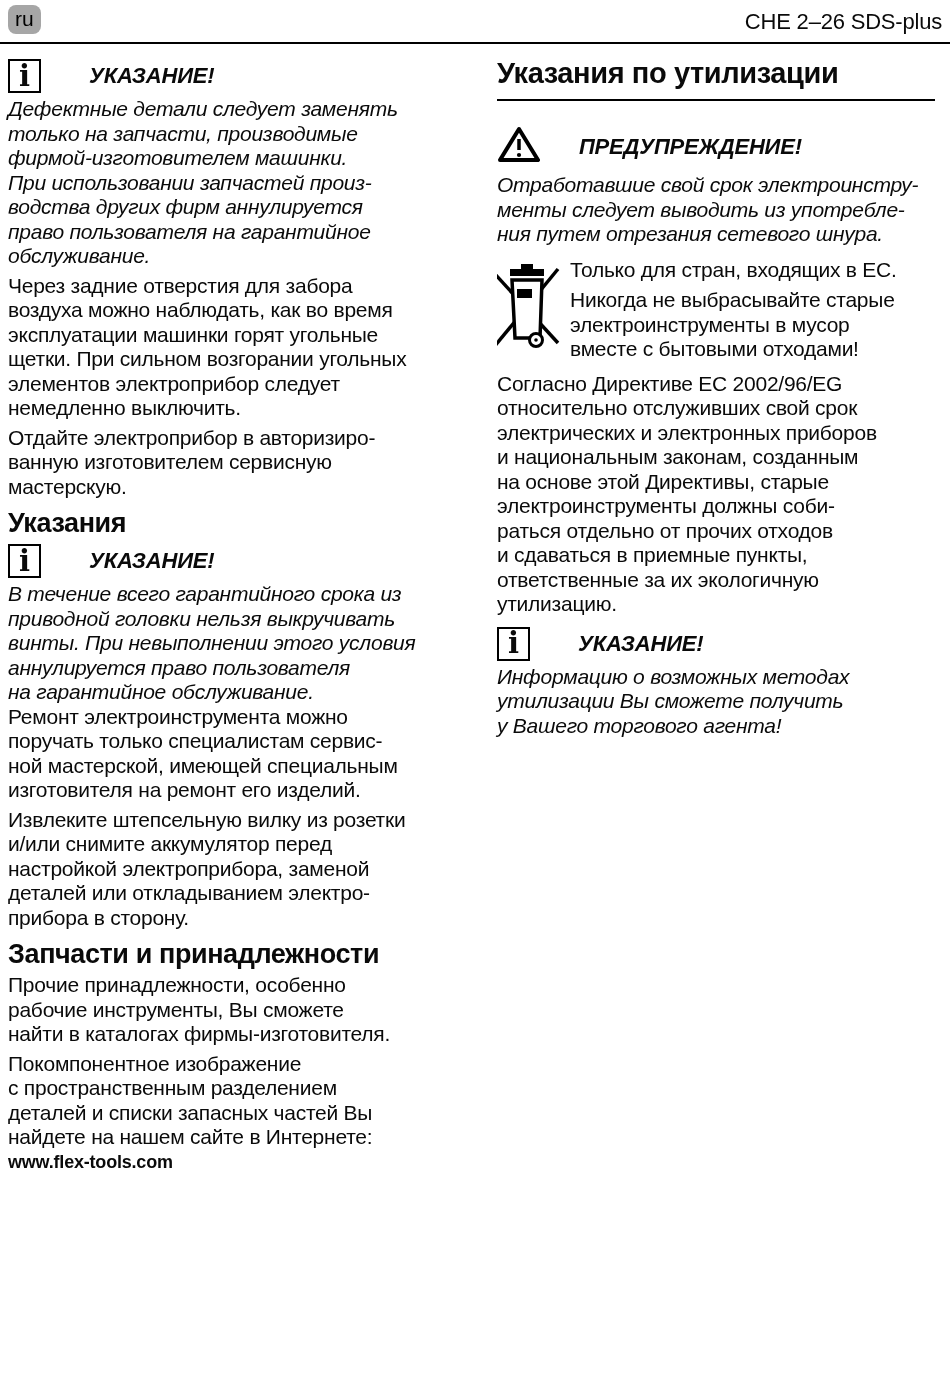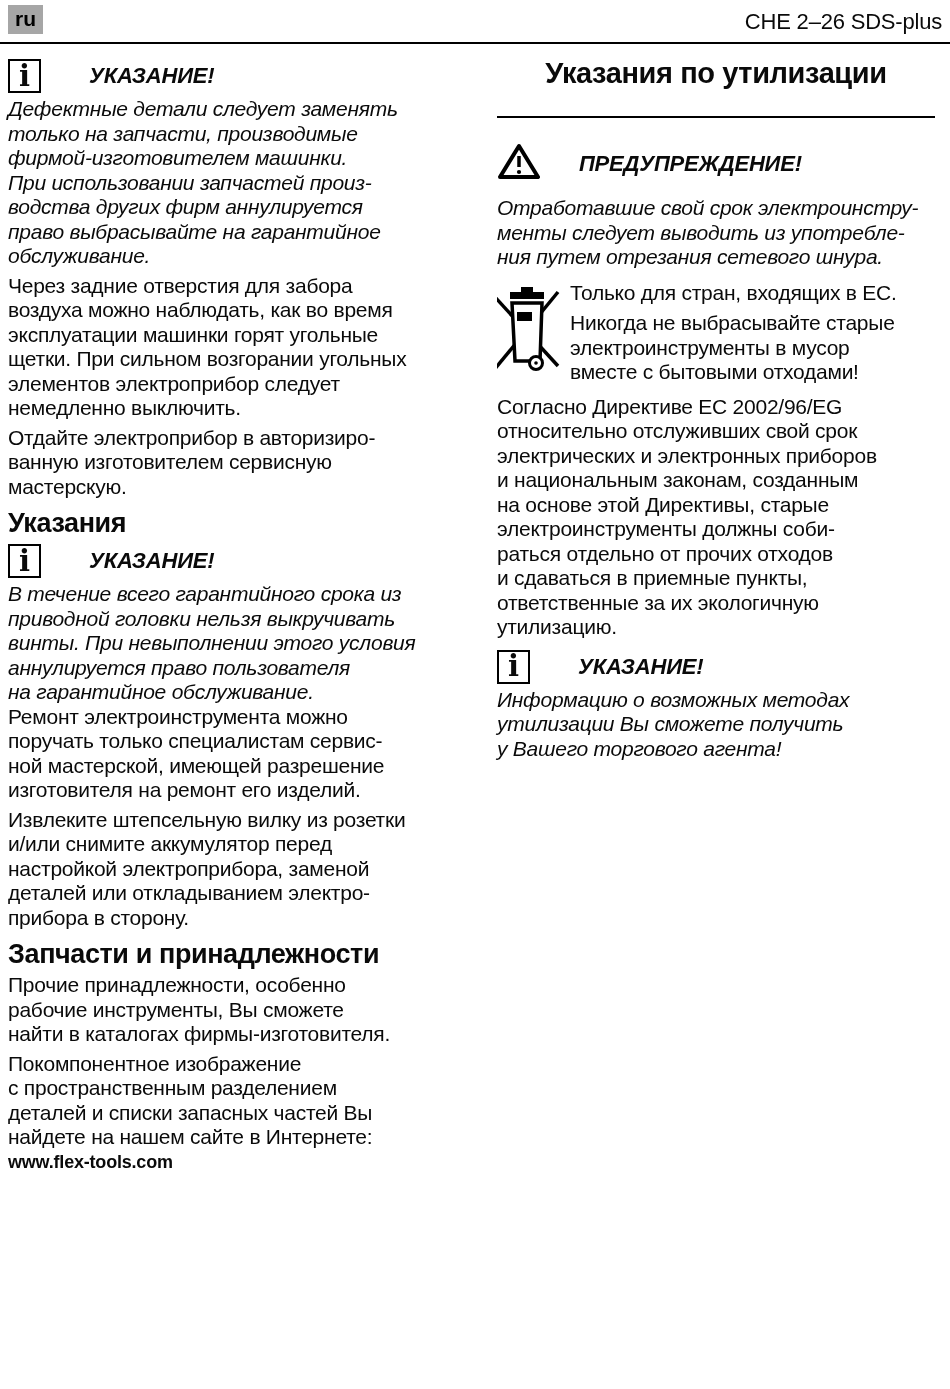--- a/index.html
+++ b/index.html
@@ -3,22 +3,22 @@
 <meta charset="utf-8">
 <style>
   * { margin:0; padding:0; box-sizing:border-box; }
   html,body { background:#fff; }
   .page {
     position:relative; width:950px; height:1389px; background:#fff;
     color:#0a0a0a; font-family:"Liberation Sans", sans-serif; overflow:hidden;
   }
   .hdr { position:relative; padding:5px 18px 0 8px; height:42px; }
   .lang-badge {
-    display:inline-block; background:#a6a6a6; color:#000; font-weight:bold;
-    font-size:21px; line-height:24px; padding:2px 7px 3px 7px;
+    display:inline-block; background:#a6a6a6; color:#000; font-weight:normal;
+    font-size:21px; line-height:24px; padding:2px 7px 3px 7px;border-radius:8px;
   }
   .model { position:absolute; right:8px; top:9px; font-size:22px; letter-spacing:-0.2px; }
   .rule { border-top:2px solid #000; width:950px; }
   .columns { display:flex; padding:12px 8px 0 8px; }
   .col-left  { width:445px; }
   .col-right { width:438px; margin-left:44px; }
   .body-text { font-size:21px; line-height:24.5px; letter-spacing:-0.25px; white-space:pre-line; }
   .it { font-style:italic; }
   .para { margin-top:5px; }
   .para.first { margin-top:0; }
@@ -27,23 +27,23 @@
   .ibox {
     width:33px; height:34px; border:2px solid #000; background:#fff;
     display:flex; align-items:center; justify-content:center; flex:0 0 auto;
   }
   .iglyph { font-family:"DejaVu Serif", serif; font-weight:bold; font-size:29px; line-height:29px; }
   .note-label { font-weight:bold; font-style:italic; font-size:22px; letter-spacing:-0.2px; margin-left:48px; }
   .warn-label { margin-left:38px; }
   h2.sec { font-size:27px; line-height:31px; font-weight:bold; letter-spacing:-0.4px; margin:9px 0 3px 0; }
   h1.main {
     font-size:29px; line-height:34px; font-weight:bold; letter-spacing:-0.4px;
-    padding-bottom:26px; border-bottom:2.5px solid #000; margin-bottom:26px;text-align:center;
+    padding-bottom:9px; border-bottom:2.5px solid #000; margin-bottom:26px;
   }
-  .warn-row { display:flex; align-items:center; height:40px; margin-bottom:12px; }
+  .warn-row { display:flex; align-items:center; height:40px; margin-bottom:6px; }
   .weee { overflow:hidden; margin-top:9px; }
   .weee svg { float:left; margin:0 9px 0 -6px; }
   .weee .line1 { margin-top:2px; }
   .weee .rest { margin-top:6px; }
   .directive { margin-top:10px; }
   .note-row.r2 { margin-top:8px; }
   .page-number { position:absolute; left:8px; top:1350px; font-size:23px; letter-spacing:-0.2px;margin-top:42px; }
 </style>
 </head>
 <body>
@@ -64,21 +64,21 @@
         <span class="ibox">
             <span class="iglyph">i</span>
           </span>
         <span class="note-label">УКАЗАНИЕ!</span>
       </div>
       <div class="body-text it para first">Дефектные детали следует заменять
 только на запчасти, производимые
 фирмой-изготовителем машинки.
 При использовании запчастей произ-
 водства других фирм аннулируется
-право выбрасывайте на гарантийное
+право пользователя на гарантийное
 обслуживание.</div>
 
       <div class="body-text para">Через задние отверстия для забора
 воздуха можно наблюдать, как во время
 эксплуатации машинки горят угольные
 щетки. При сильном возгорании угольных
 элементов электроприбор следует
 немедленно выключить.</div>
       <div class="body-text para">Отдайте электроприбор в авторизиро-
 ванную изготовителем сервисную
@@ -92,21 +92,21 @@
         <span class="note-label">УКАЗАНИЕ!</span>
       </div>
       <div class="body-text it para first">В течение всего гарантийного срока из
 приводной головки нельзя выкручивать
 винты. При невыполнении этого условия
 аннулируется право пользователя
 на гарантийное обслуживание.</div>
 
       <div class="body-text para first">Ремонт электроинструмента можно
 поручать только специалистам сервис-
-ной мастерской, имеющей разрешение
+ной мастерской, имеющей специальным
 изготовителя на ремонт его изделий.</div>
       <div class="body-text para">Извлеките штепсельную вилку из розетки
 и/или снимите аккумулятор перед
 настройкой электроприбора, заменой
 деталей или откладыванием электро-
 прибора в сторону.</div>
 
       <h2 class="sec">Запчасти и принадлежности</h2>
       <div class="body-text para first">Прочие принадлежности, особенно
 рабочие инструменты, Вы сможете

